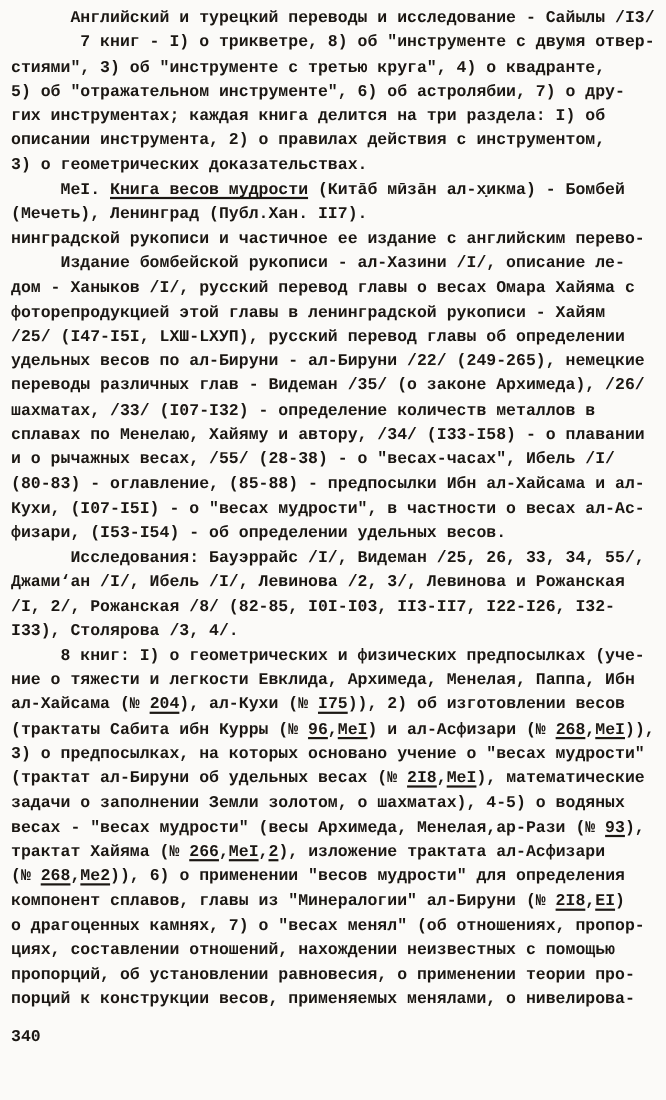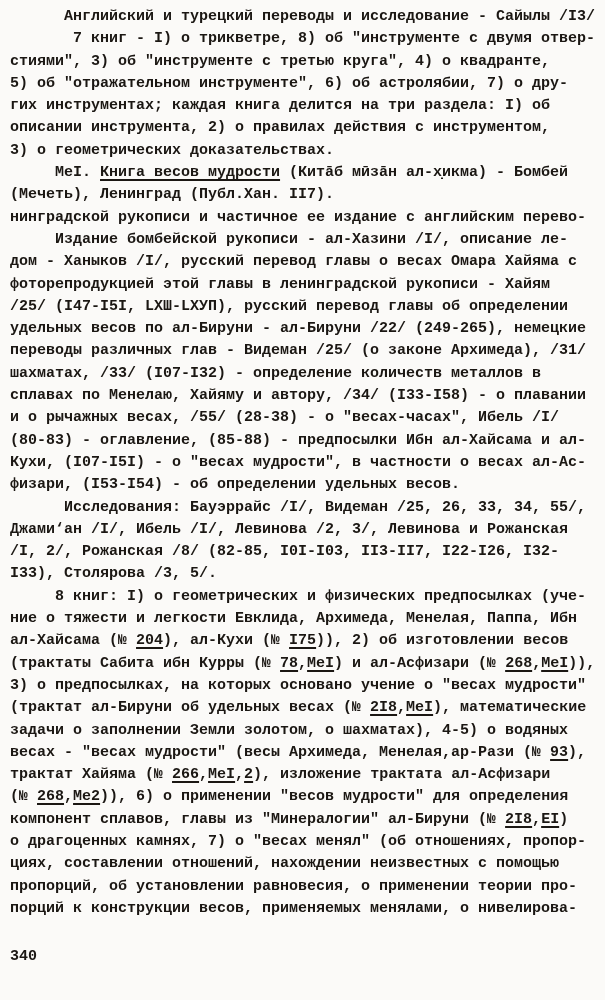--- a/index.html
+++ b/index.html
@@ -27,21 +27,21 @@
   .text-body .line {
     white-space: pre;
     height: 22.3px;
   }
   .u {
     text-decoration: underline;
     text-decoration-thickness: 1.6px;
     text-underline-offset: 3px;
   }
   .page-number {
-    margin-top: 26px;
+    margin-top: 12px;
     white-space: pre;
   }
 </style>
 </head>
 <body style="background: rgb(251, 250, 248);">
 
 <div class="page" style="color: rgb(27, 23, 19);">
   <div class="text-body">
       <div class="line"><span>      Английский и турецкий переводы и исследование - Сайылы /I3/</span></div>
       <div class="line"><span>       7 книг - I) о трикветре, 8) об "инструменте с двумя отвер-</span></div>
@@ -51,35 +51,35 @@
       <div class="line"><span>описании инструмента, 2) о правилах действия с инструментом,</span></div>
       <div class="line"><span>3) о геометрических доказательствах.</span></div>
       <div class="line"><span>     МеI. </span><span class="u">Книга весов мудрости</span><span> (Китāб мӣзāн ал-х̣икма) - Бомбей</span></div>
       <div class="line"><span>(Мечеть), Ленинград (Публ.Хан. II7).</span></div>
       <div class="line"><span>нинградской рукописи и частичное ее издание с английским перево-</span></div>
       <div class="line"><span>     Издание бомбейской рукописи - ал-Хазини /I/, описание ле-</span></div>
       <div class="line"><span>дом - Ханыков /I/, русский перевод главы о весах Омара Хайяма с</span></div>
       <div class="line"><span>фоторепродукцией этой главы в ленинградской рукописи - Хайям</span></div>
       <div class="line"><span>/25/ (I47-I5I, LХШ-LХУП), русский перевод главы об определении</span></div>
       <div class="line"><span>удельных весов по ал-Бируни - ал-Бируни /22/ (249-265), немецкие</span></div>
-      <div class="line"><span>переводы различных глав - Видеман /25/ (о законе Архимеда), /31/</span></div>
+      <div class="line"><span>переводы различных глав - Видеман /35/ (о законе Архимеда), /26/</span></div>
       <div class="line"><span>шахматах, /33/ (I07-I32) - определение количеств металлов в</span></div>
       <div class="line"><span>сплавах по Менелаю, Хайяму и автору, /34/ (I33-I58) - о плавании</span></div>
       <div class="line"><span>и о рычажных весах, /55/ (28-38) - о "весах-часах", Ибель /I/</span></div>
       <div class="line"><span>(80-83) - оглавление, (85-88) - предпосылки Ибн ал-Хайсама и ал-</span></div>
       <div class="line"><span>Кухи, (I07-I5I) - о "весах мудрости", в частности о весах ал-Ас-</span></div>
       <div class="line"><span>физари, (I53-I54) - об определении удельных весов.</span></div>
       <div class="line"><span>      Исследования: Бауэррайс /I/, Видеман /25, 26, 33, 34, 55/,</span></div>
       <div class="line"><span>Джами‘ан /I/, Ибель /I/, Левинова /2, 3/, Левинова и Рожанская</span></div>
       <div class="line"><span>/I, 2/, Рожанская /8/ (82-85, I0I-I03, II3-II7, I22-I26, I32-</span></div>
-      <div class="line"><span>I33), Столярова /3, 5/.</span></div>
+      <div class="line"><span>I33), Столярова /3, 4/.</span></div>
       <div class="line"><span>     8 книг: I) о геометрических и физических предпосылках (уче-</span></div>
       <div class="line"><span>ние о тяжести и легкости Евклида, Архимеда, Менелая, Паппа, Ибн</span></div>
       <div class="line"><span>ал-Хайсама (№ </span><span class="u">204</span><span>), ал-Кухи (№ </span><span class="u">I75</span><span>)), 2) об изготовлении весов</span></div>
-      <div class="line"><span>(трактаты Сабита ибн Курры (№ </span><span class="u">78</span><span>,</span><span class="u">МеI</span><span>) и ал-Асфизари (№ </span><span class="u">268</span><span>,</span><span class="u">МеI</span><span>)),</span></div>
+      <div class="line"><span>(трактаты Сабита ибн Курры (№ </span><span class="u">96</span><span>,</span><span class="u">МеI</span><span>) и ал-Асфизари (№ </span><span class="u">268</span><span>,</span><span class="u">МеI</span><span>)),</span></div>
       <div class="line"><span>3) о предпосылках, на которых основано учение о "весах мудрости"</span></div>
       <div class="line"><span>(трактат ал-Бируни об удельных весах (№ </span><span class="u">2I8</span><span>,</span><span class="u">МеI</span><span>), математические</span></div>
       <div class="line"><span>задачи о заполнении Земли золотом, о шахматах), 4-5) о водяных</span></div>
       <div class="line"><span>весах - "весах мудрости" (весы Архимеда, Менелая,ар-Рази (№ </span><span class="u">93</span><span>),</span></div>
       <div class="line"><span>трактат Хайяма (№ </span><span class="u">266</span><span>,</span><span class="u">МеI</span><span>,</span><span class="u">2</span><span>), изложение трактата ал-Асфизари</span></div>
       <div class="line"><span>(№ </span><span class="u">268</span><span>,</span><span class="u">Ме2</span><span>)), 6) о применении "весов мудрости" для определения</span></div>
       <div class="line"><span>компонент сплавов, главы из "Минералогии" ал-Бируни (№ </span><span class="u">2I8</span><span>,</span><span class="u">ЕI</span><span>)</span></div>
       <div class="line"><span>о драгоценных камнях, 7) о "весах менял" (об отношениях, пропор-</span></div>
       <div class="line"><span>циях, составлении отношений, нахождении неизвестных с помощью</span></div>
       <div class="line"><span>пропорций, об установлении равновесия, о применении теории про-</span></div>

